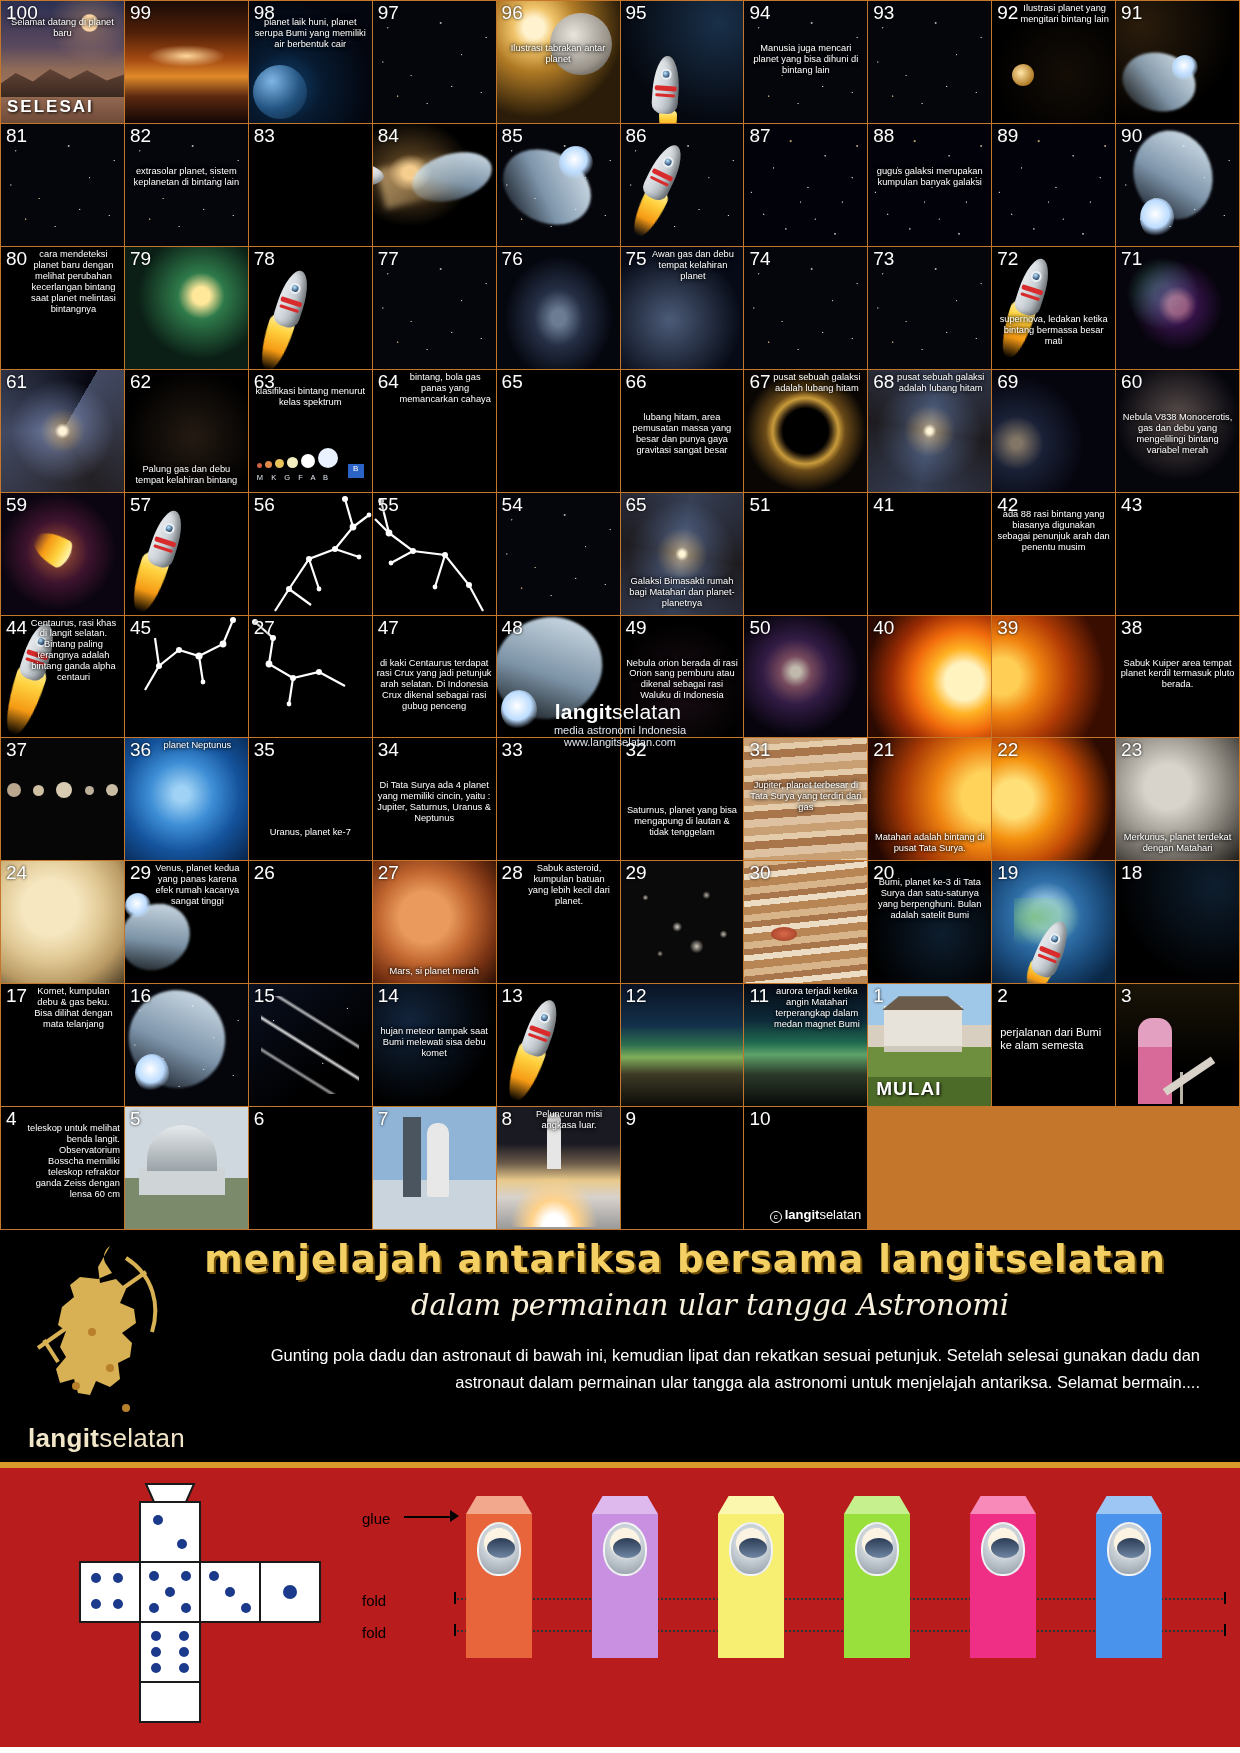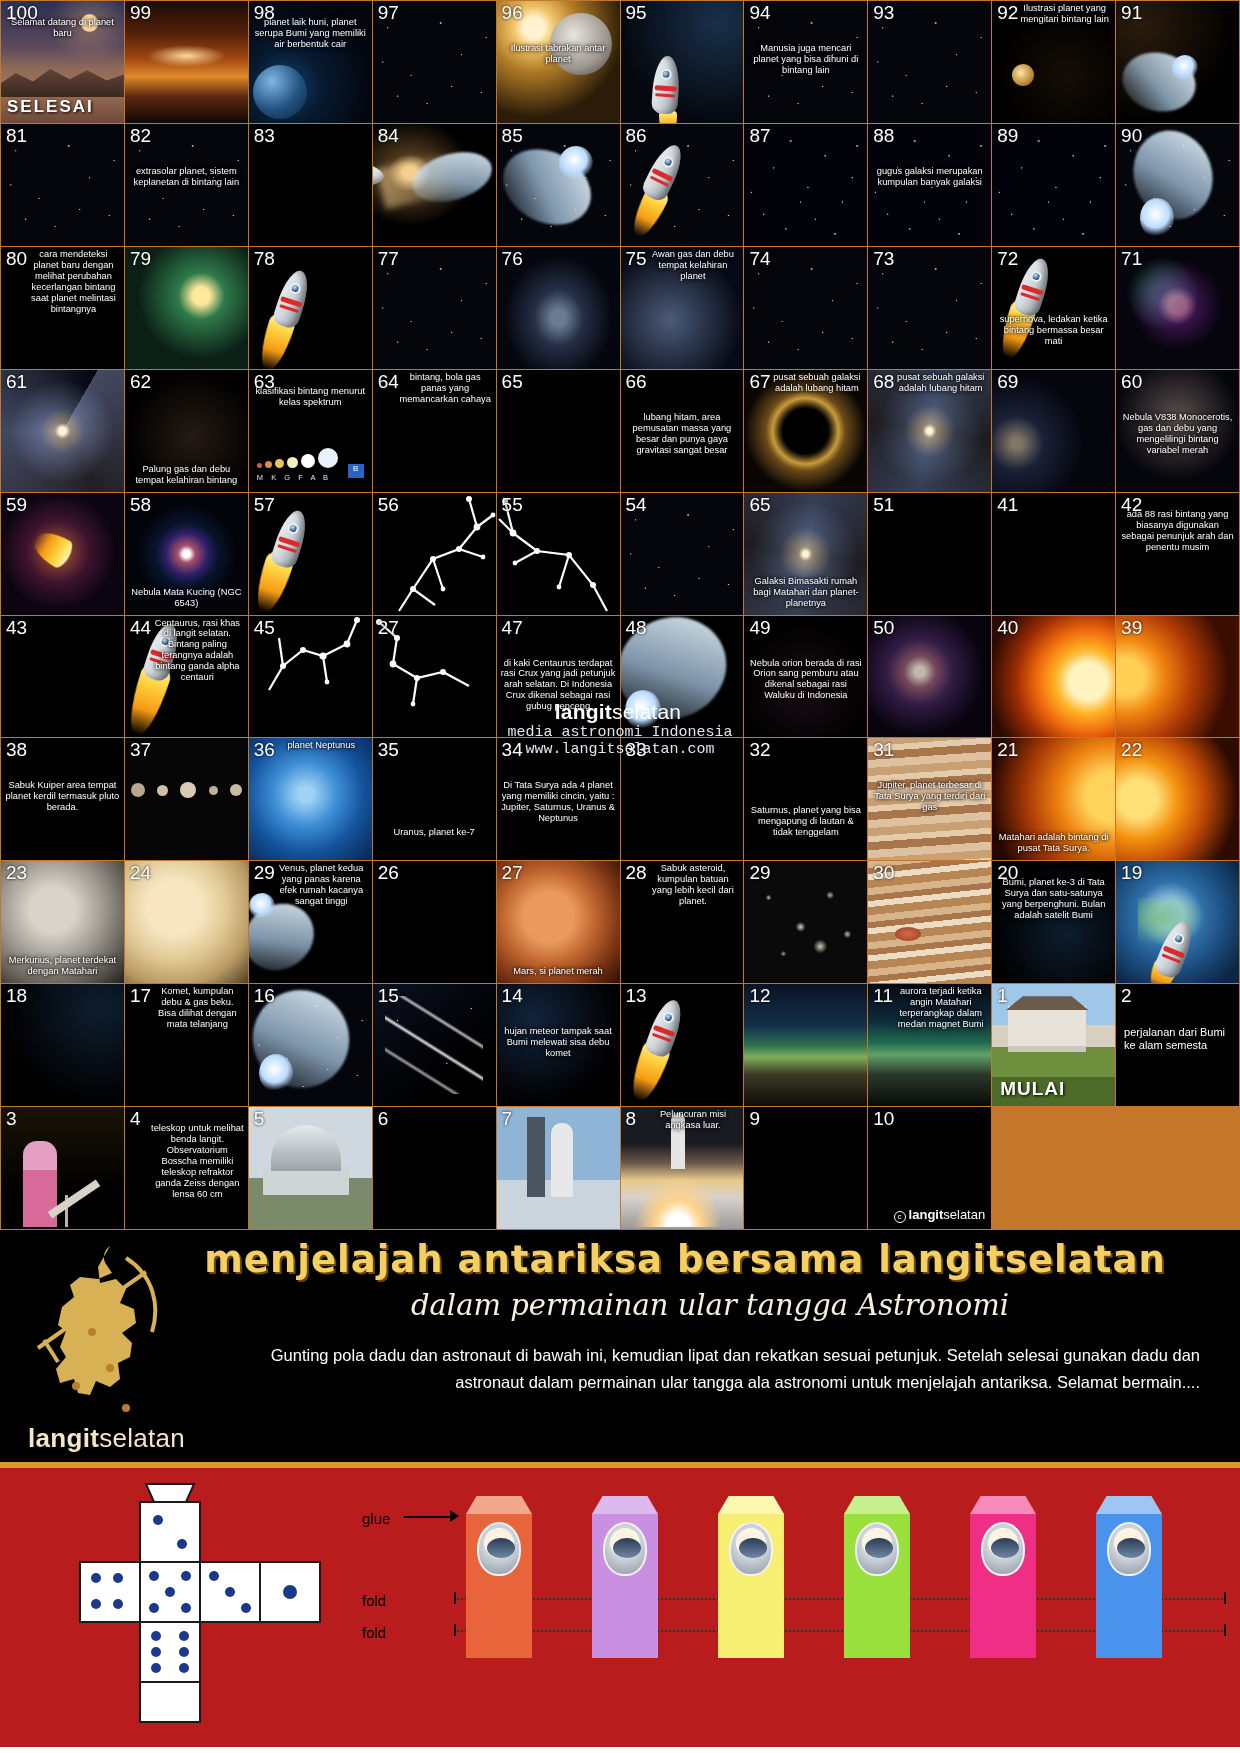--- a/index.html
+++ b/index.html
@@ -405,21 +405,21 @@
   
   .sag { position:absolute; z-index:3; }
   .sag svg { display:block; }
 
   .watermark {
     position: absolute; z-index: 8; color: #fff;
     text-align: center; left: 0; right: 0;
   }
   .wm-brand { font-size: 21px; font-weight: 700; letter-spacing: .2px; }
   .wm-brand span { font-weight: 400; }
-  .wm-sub { font-size: 15px; color: #dfe6ee; font-family: Liberation Mono, monospace; }
+  .wm-sub { font-size: 11px; color: #dfe6ee; }
 
   .logo-corner {
     position:absolute; right:6px; bottom:6px; z-index:9;
     font-size: 13px; color:#fff; font-weight:700;
   }
   .logo-corner .c { display:inline-block; width:12px;height:12px;border-radius:50%;
     border:1px solid #fff; font-size:8px; line-height:10px; text-align:center; margin-right:3px; font-weight:400;}
   .logo-corner span.thin { font-weight: 400; }
 
   
@@ -743,25 +743,20 @@
 
     <div class="cell">
       <div class="art" style="background:radial-gradient(circle at 50% 40%, rgba(255,220,200,.35), rgba(5,5,12,0) 65%), #05050c"></div>
       <div class="num">60</div>
       <div class="txt mid">Nebula V838 Monocerotis, gas dan debu yang mengelilingi bintang variabel merah</div>
     </div>
     <div class="cell c59">
       <div class="art"></div>
       <div class="flame" style="left:36px;top:36px;width:30px;height:38px;transform:rotate(120deg)"></div>
       <div class="num">59</div>
-    </div>
-    <div class="cell c58">
-      <div class="art"></div>
-      <div class="num">58</div>
-      <div class="txt bc">Nebula Mata Kucing (NGC 6543)</div>
     </div>
     <div class="cell">
       <div class="art" style="background:#000"></div>
       <div class="rocket" style="left:38px;top:14px;transform:rotate(18deg)">
         <div class="body"></div>
           <div class="win"></div>
           <div class="stripe"></div>
           <div class="stripe2"></div>
       </div>
       <div class="flame" style="left:10px;top:58px;width:28px;height:62px;transform:rotate(18deg)"></div>
@@ -1099,21 +1094,21 @@
     <div class="cell c3">
       <div class="art"></div>
       <div class="person"></div>
       <div class="tripod"></div>
       <div class="tele"></div>
       <div class="num">3</div>
     </div>
     <div class="cell">
       <div class="art" style="background:#000"></div>
       <div class="num">4</div>
-      <div class="txt tc" style="text-align:center;left:26px">teleskop untuk melihat benda langit. Observatorium Bosscha memiliki teleskop refraktor ganda Zeiss dengan lensa 60 cm</div>
+      <div class="txt tc" style="text-align:right;left:26px">teleskop untuk melihat benda langit. Observatorium Bosscha memiliki teleskop refraktor ganda Zeiss dengan lensa 60 cm</div>
     </div>
     <div class="cell c5">
       <div class="art"></div>
       <div class="base"></div>
       <div class="dome"></div>
       <div class="num">5</div>
     </div>
     <div class="cell">
       <div class="art" style="background:#000"></div>
       <div class="num">6</div>

